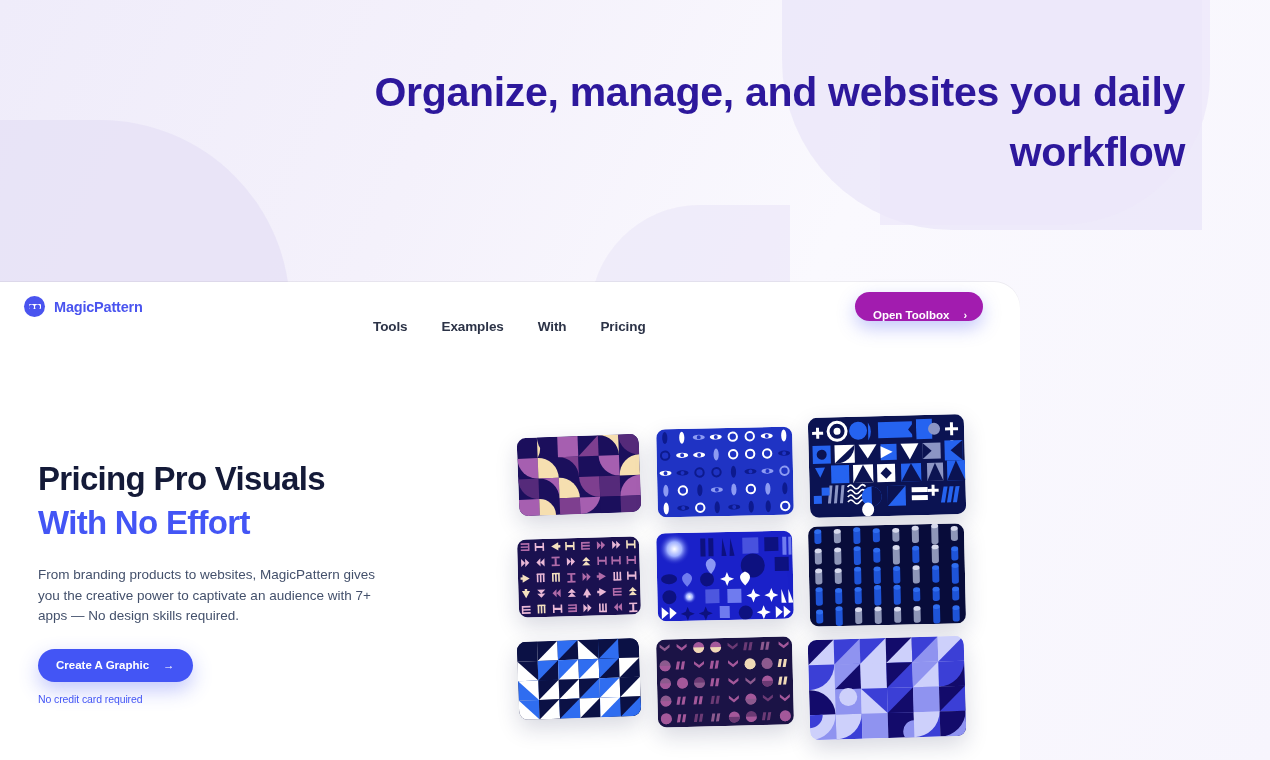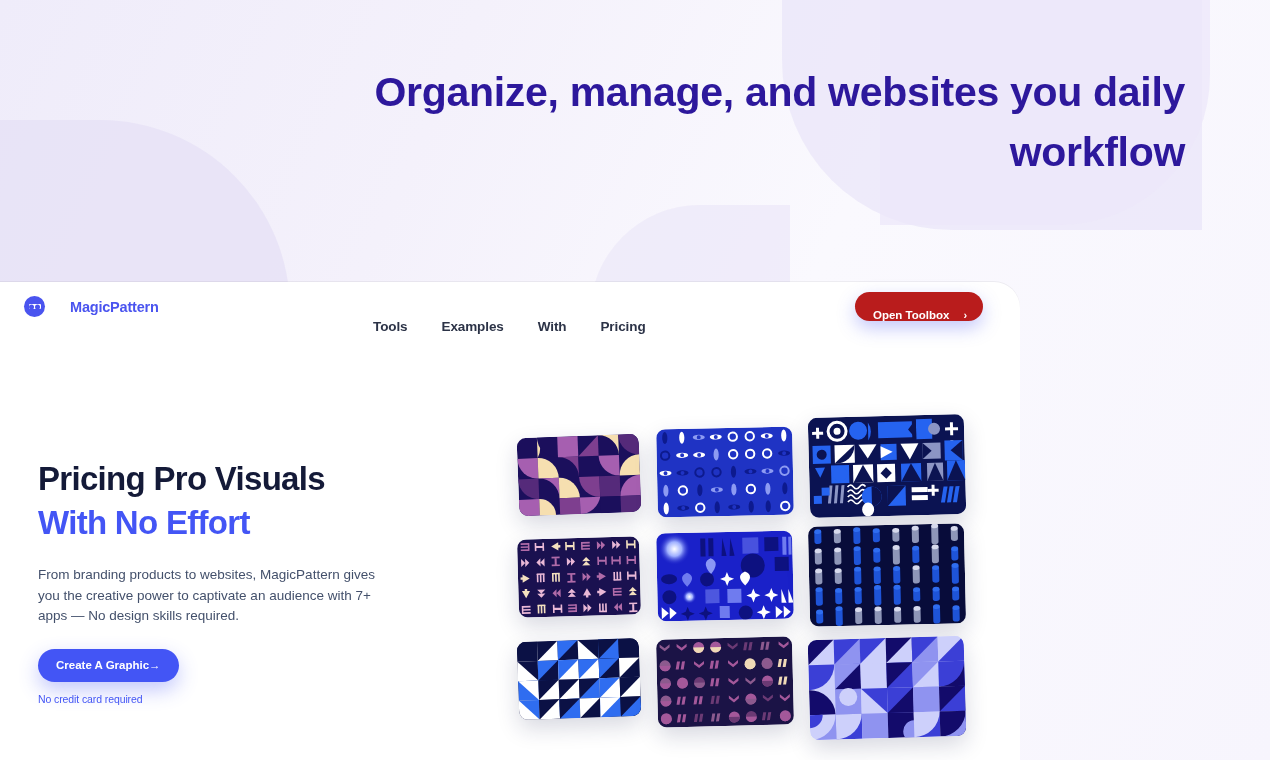--- a/index.html
+++ b/index.html
@@ -82,21 +82,21 @@
   #navbar {
     position: absolute;
     left: 0; top: 0;
     width: 1020px; height: 52px;
     display: flex;
     align-items: center;
   }
   #brand {
     position: absolute;
     left: 24px; top: 14px;
-    display: flex; align-items: center; gap: 25px;
+    display: flex; align-items: center; gap: 9px;
     cursor: pointer;
   }
   #brand-mark {
     width: 21px; height: 21px;
     border-radius: 50%;
     background: #4a54ef;
     display: flex; align-items: center; justify-content: center;
   }
   #brand-mark .bar {
     width: 12px; height: 5px;
@@ -137,21 +137,21 @@
     letter-spacing: -0.1px;
   }
 
   #open-toolbox-button {
     position: absolute;
     left: 855px; top: 292px;
     height: 29px;
     padding: 16px 16px 0 18px;
     border: none;
     border-radius: 15px;
-    background: #b91c1c;
+    background: #a21caf;
     color: #ffffff;
     font-family: inherit;
     font-size: 11.5px;
     font-weight: 700;
     display: flex; align-items: center; gap: 14px;
     cursor: pointer;
     box-shadow: 0 7px 18px rgba(85,96,240,.35);
     z-index: 6;
   }
   #open-toolbox-button .chev { font-size: 11px; font-weight: 700; }
@@ -187,21 +187,21 @@
     margin-top: 22px;
     height: 33px;
     padding: 0 18px;
     border: none;
     border-radius: 17px;
     background: #4355f5;
     color: #ffffff;
     font-family: inherit;
     font-size: 11.5px;
     font-weight: 700;
-    display: inline-flex; align-items: center; gap: 0;
+    display: inline-flex; align-items: center; gap: 14px;
     cursor: pointer;
     box-shadow: 0 8px 20px rgba(67,85,245,.32);
   }
   #no-credit-note {
     margin-top: 11px;
     font-size: 10.5px;
     color: #4355f5;
     letter-spacing: -0.1px;
   }
 

